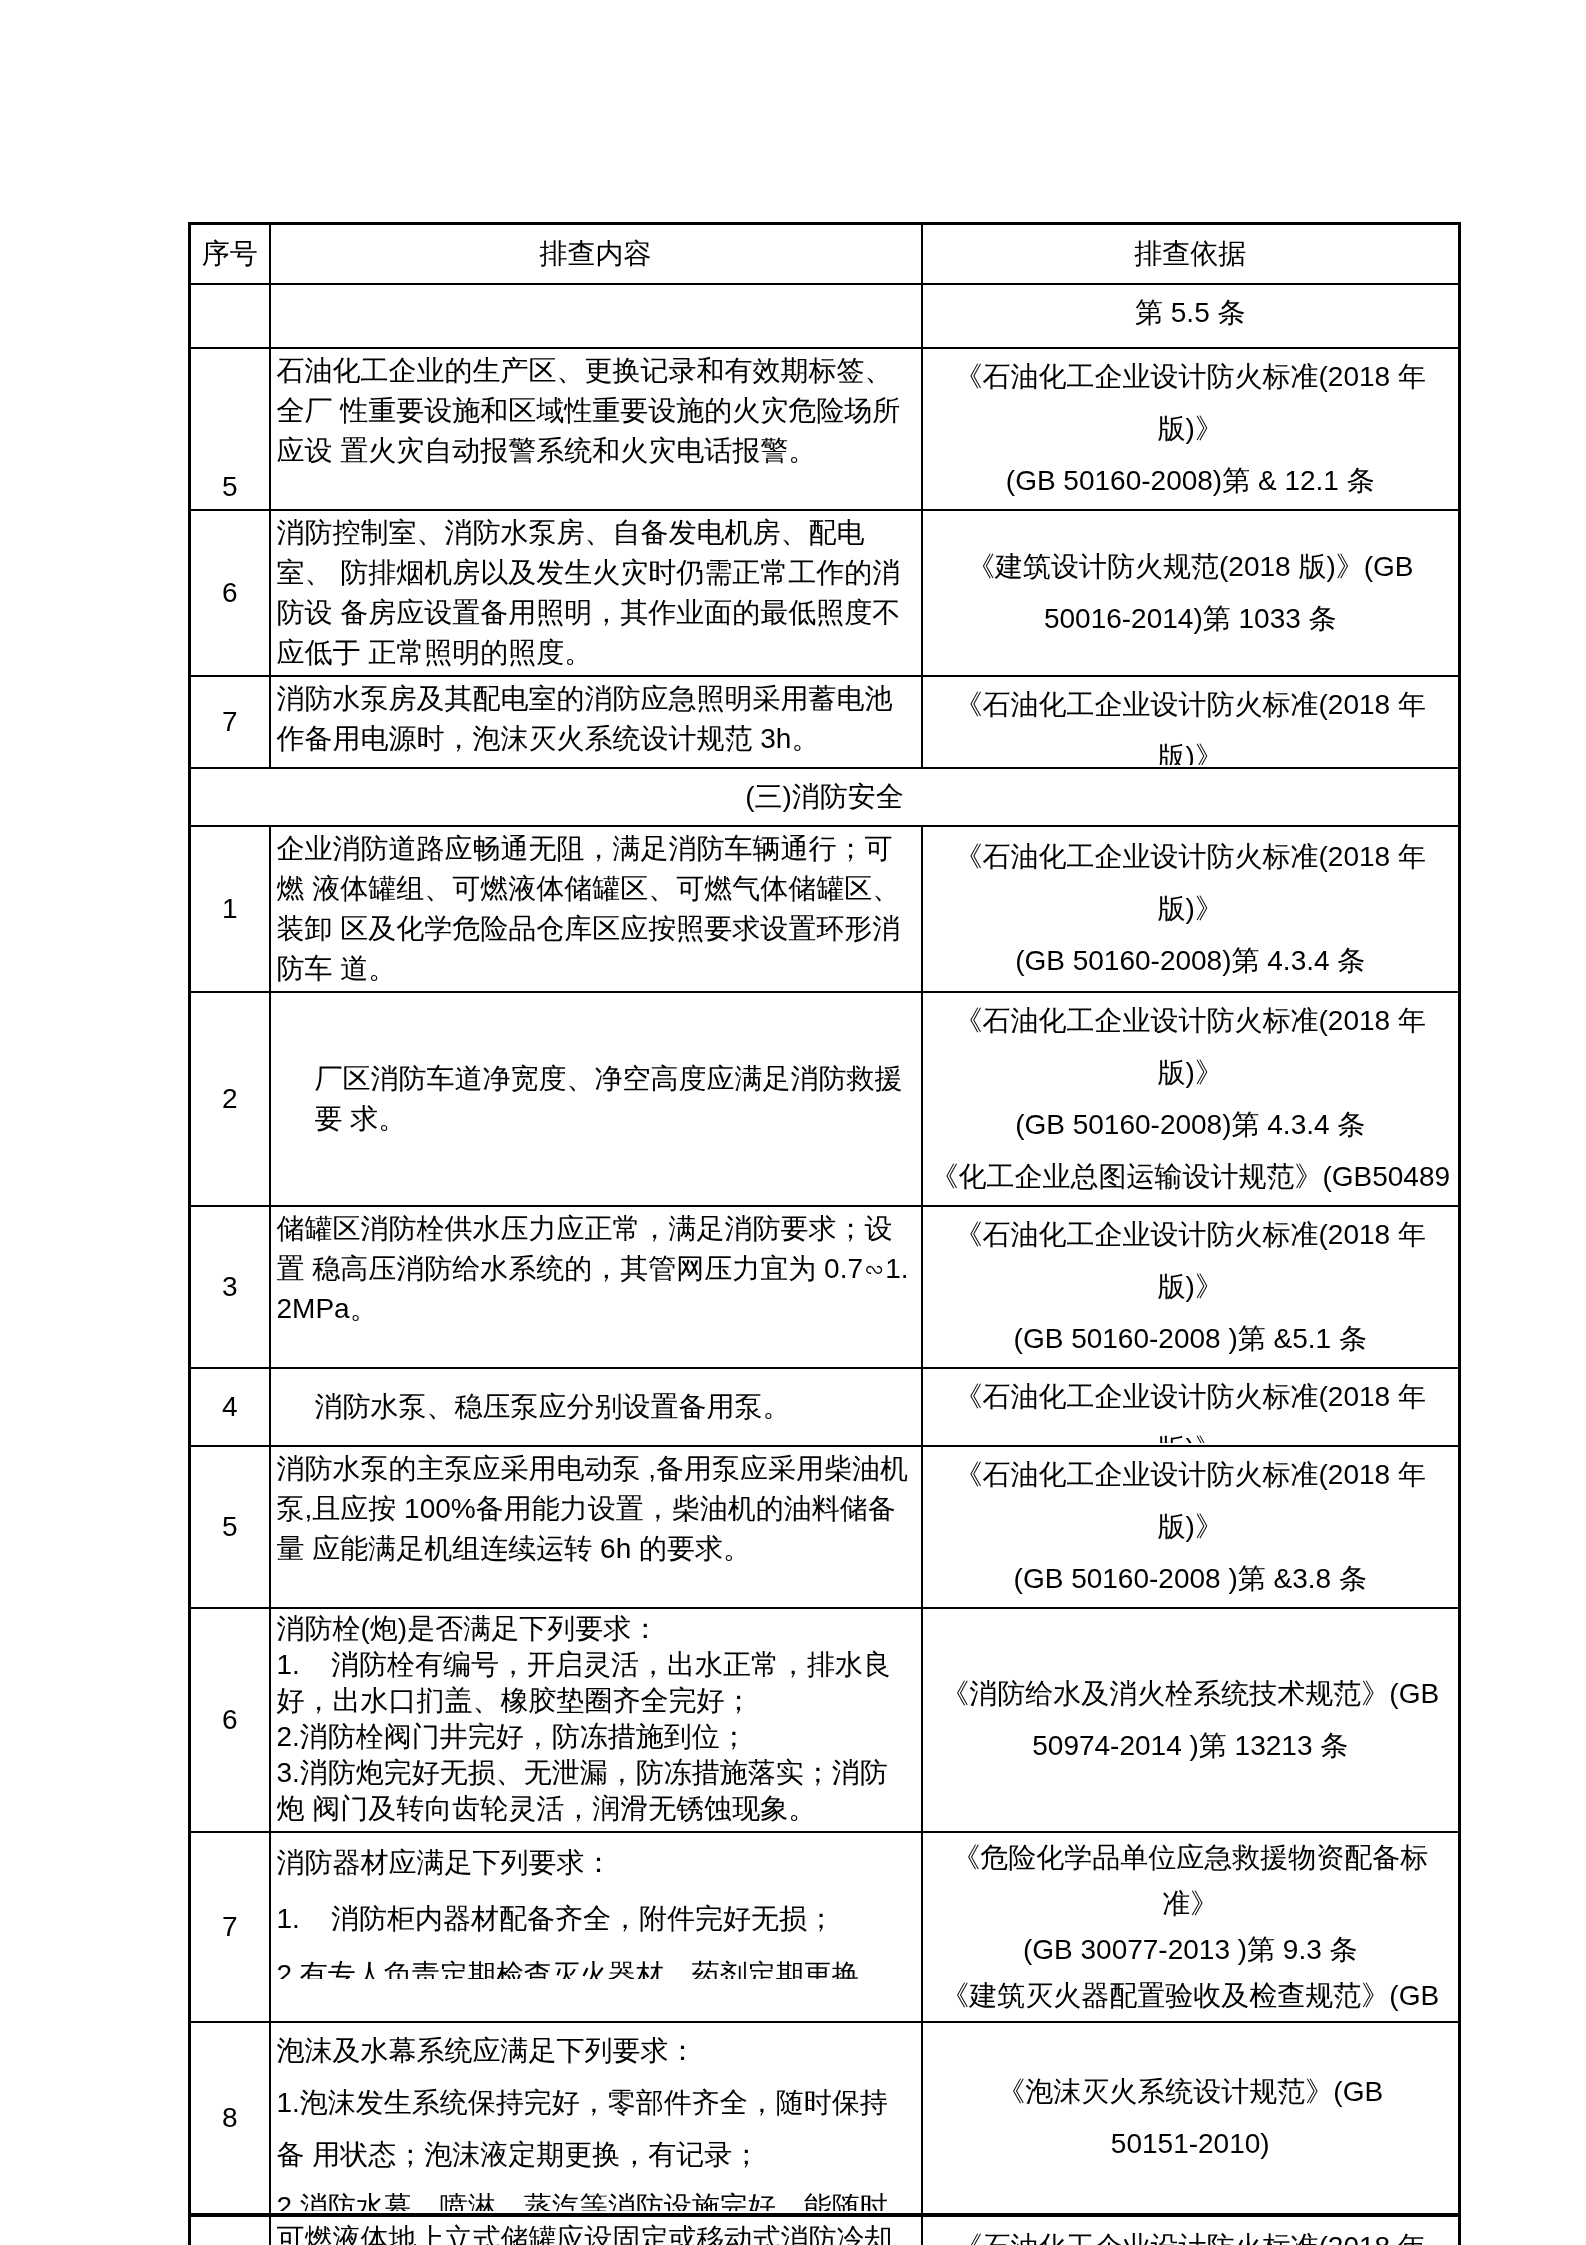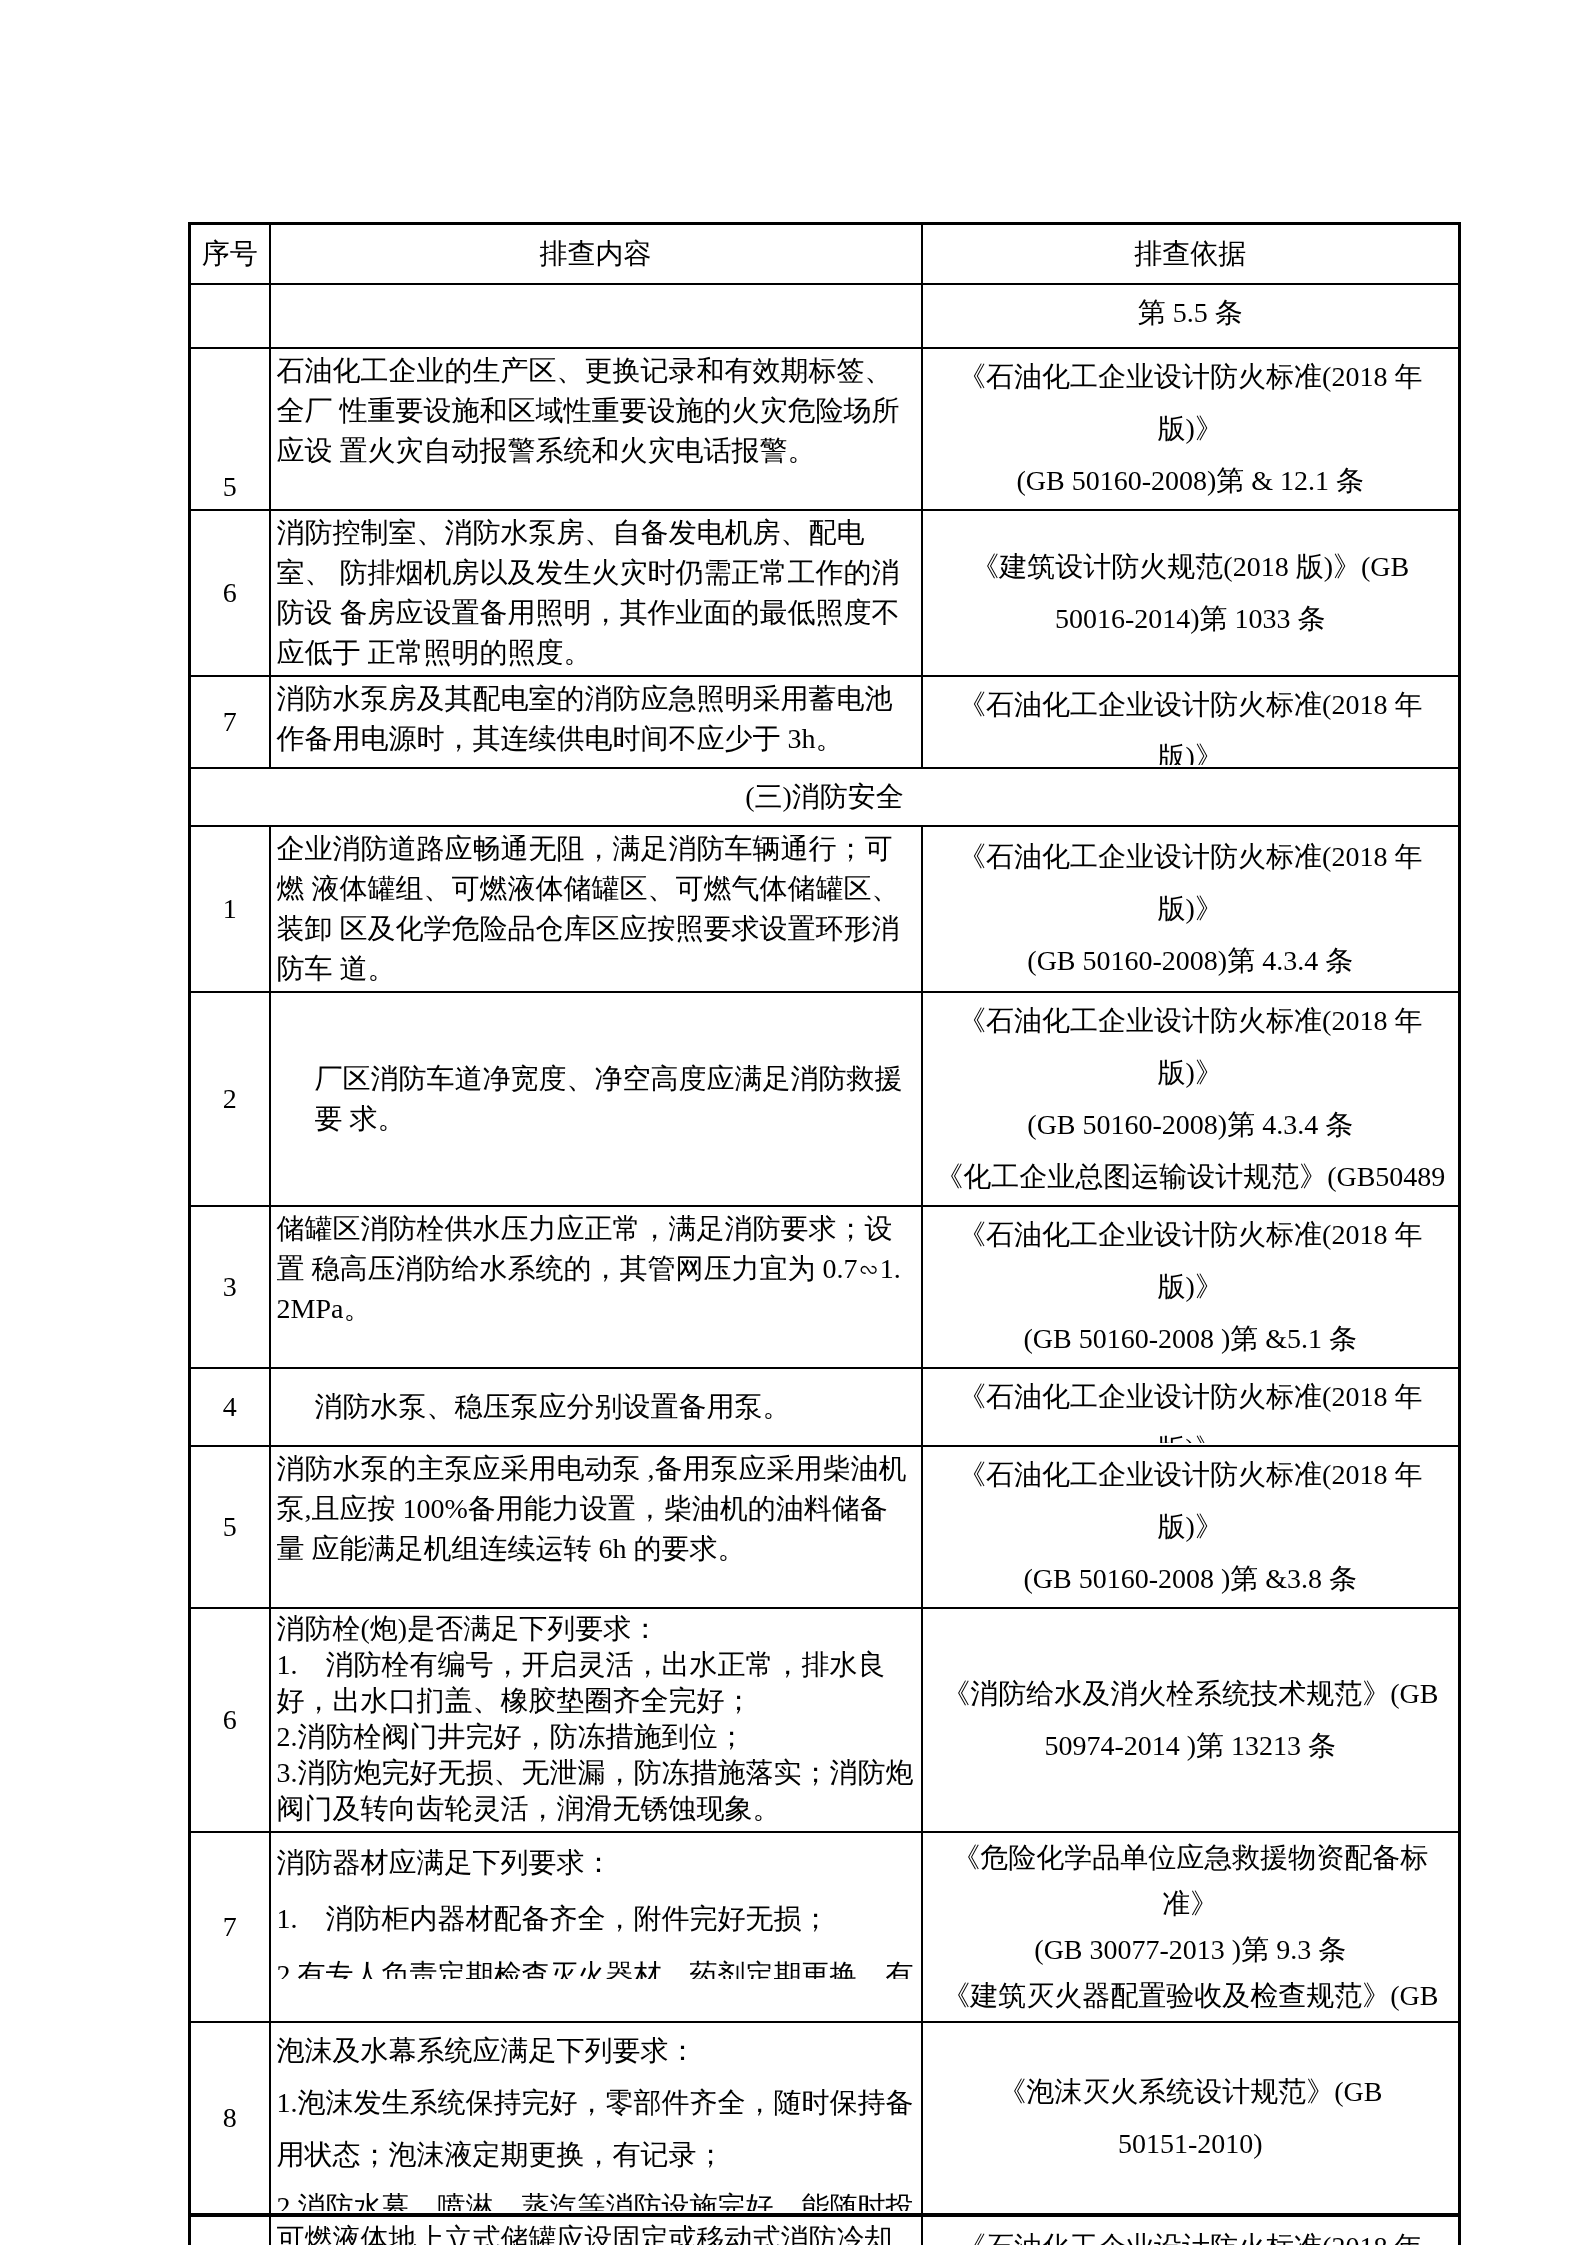--- a/index.html
+++ b/index.html
@@ -2,21 +2,21 @@
 <html><head>
 <meta charset="utf-8">
 <style>
   html,body{margin:0;padding:0;background:#e8e8e8;}
   .page{
     position:relative;
     width:1586px;height:2245px;
     background:#ffffff;
     margin:0 auto;
     overflow:hidden;
-    font-family:Liberation Serif, serif;
+    font-family:Liberation Sans, sans-serif;
     color:#000000;
   }
   table.checklist{
     position:absolute;
     left:188px;top:222px;
     width:1270px;
     border-collapse:collapse;
     table-layout:fixed;
     border:3px solid #000;
   }
@@ -129,21 +129,21 @@
             <div class="cell">《建筑设计防火规范(2018 版)》(GB
 50016-2014)第 1033 条</div>
           </td>
     </tr>
 
     <tr class="r-s1-7">
       <td class="no">
             <div class="cell">7</div>
           </td>
       <td class="content">
-            <div class="cell">消防水泵房及其配电室的消防应急照明采用蓄电池 作备用电源时，其连续供电时间不应少于 3h。</div>
+            <div class="cell">消防水泵房及其配电室的消防应急照明采用蓄电池 作备用电源时，泡沫灭火系统设计规范 3h。</div>
           </td>
       <td class="basis">
             <div class="cell clip">《石油化工企业设计防火标准(2018 年版)》
 (GB 50160-2008)第 9.1.2 条</div>
           </td>
     </tr>
 
     <tr class="r-sec">
       <td class="section" colspan="3">
             <div class="cell">(三)消防安全</div>

